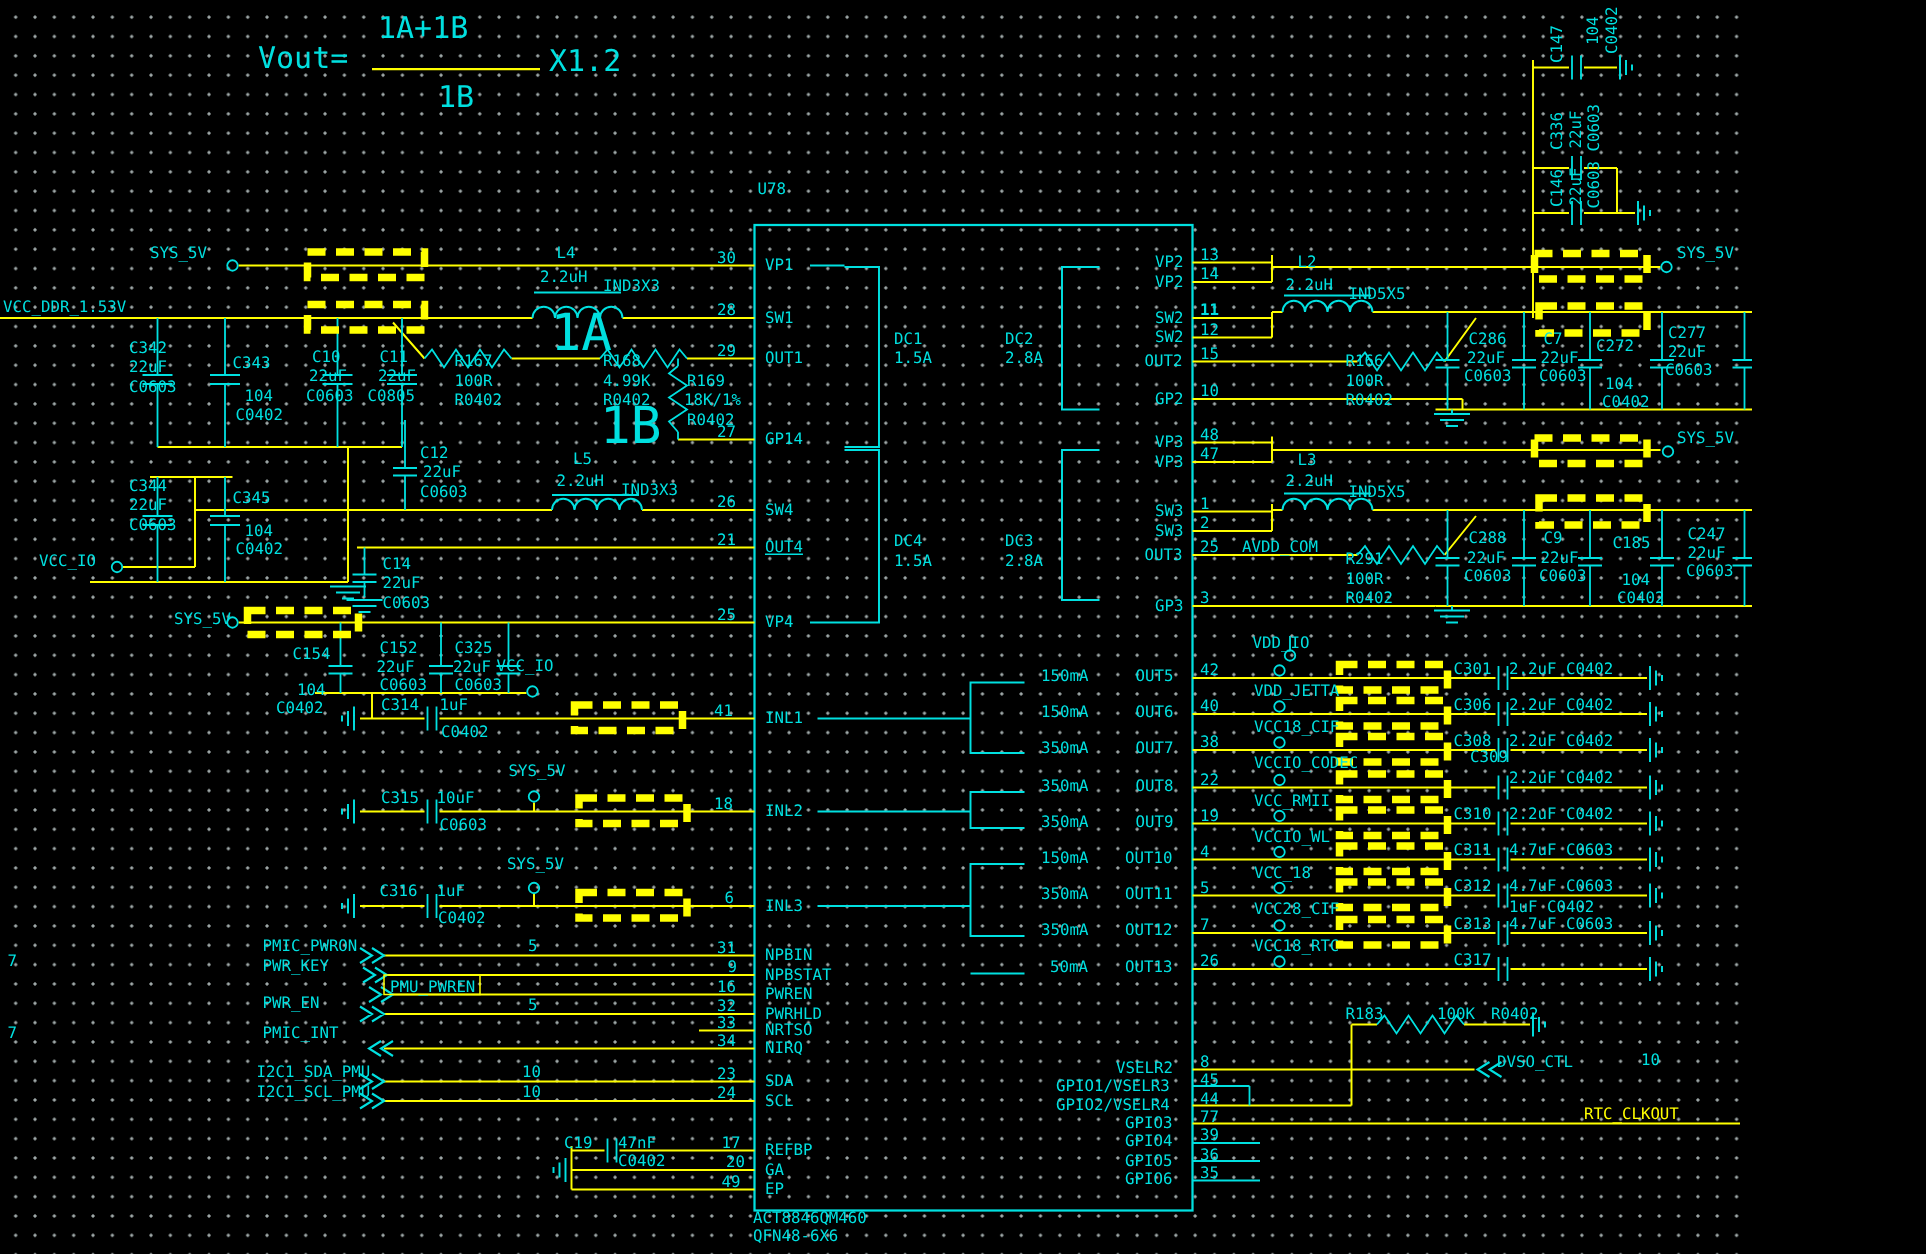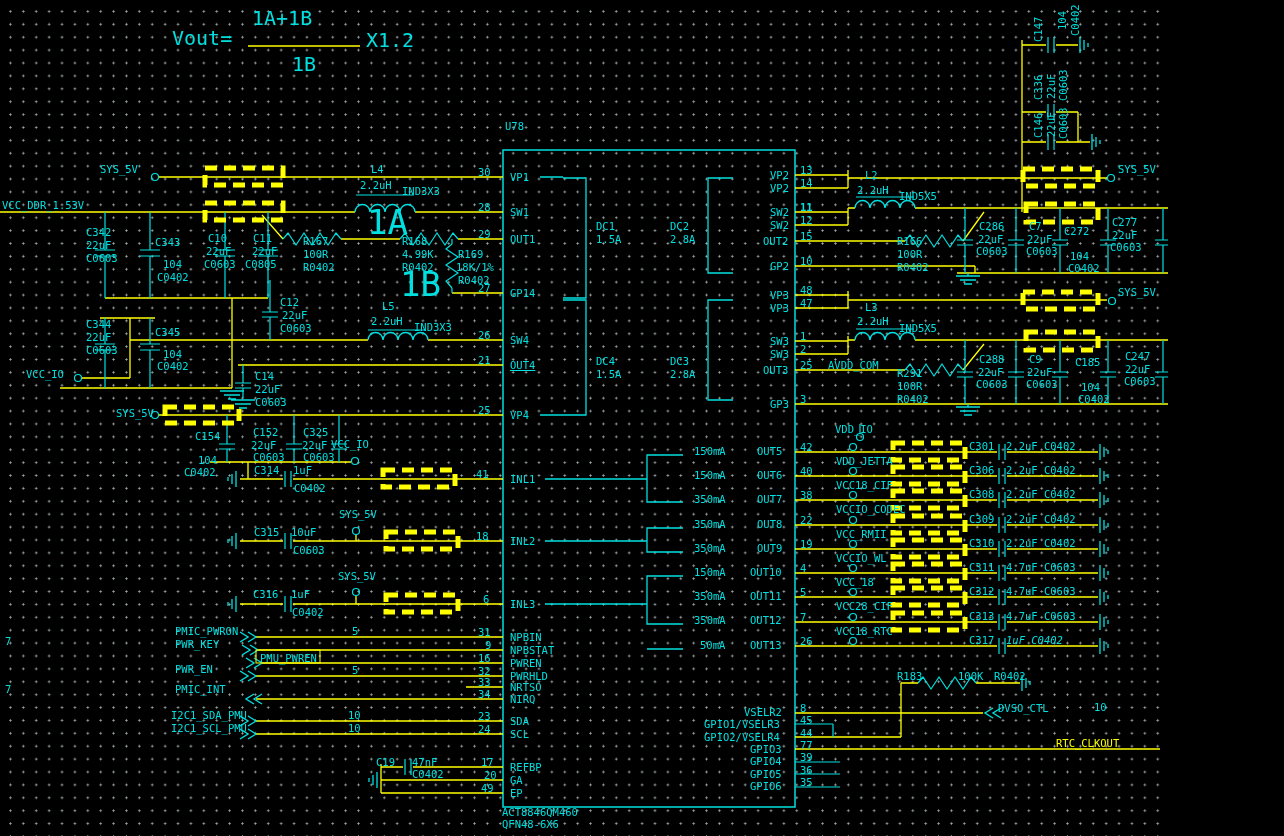--- a/index.html
+++ b/index.html
@@ -335,32 +335,32 @@
       <span class="lbl" style="left: 1124px; top: 375px;">C0603</span>
       <span class="lbl" style="left: 1176px; top: 354px;">C248</span>
       <span class="lbl" style="left: 1180px; top: 379px;">104</span>
       <span class="lbl" style="left: 1177px; top: 391px;">C0402</span>
       <span class="lbl" style="left: 969px; top: 440px;">C301</span>
       <span class="lbl" style="left: 1006px; top: 440px;">2.2uF C0402</span>
       <span class="lbl" style="left: 969px; top: 464px;">C306</span>
       <span class="lbl" style="left: 1006px; top: 464px;">2.2uF C0402</span>
       <span class="lbl" style="left: 969px; top: 488px;">C308</span>
       <span class="lbl" style="left: 1006px; top: 488px;">2.2uF C0402</span>
-      <span class="lbl" style="left: 969px; top: 513px;">C309</span>
+      <span class="lbl" style="left: 969px; top: 499px; padding-left: 11px;">C309</span>
       <span class="lbl" style="left: 1006px; top: 513px;">2.2uF C0402</span>
       <span class="lbl" style="left: 969px; top: 537px;">C310</span>
       <span class="lbl" style="left: 1006px; top: 537px;">2.2uF C0402</span>
       <span class="lbl" style="left: 969px; top: 561px;">C311</span>
       <span class="lbl" style="left: 1006px; top: 561px;">4.7uF C0603</span>
       <span class="lbl" style="left: 969px; top: 585px;">C312</span>
       <span class="lbl" style="left: 1006px; top: 585px;">4.7uF C0603</span>
       <span class="lbl" style="left: 969px; top: 610px;">C313</span>
       <span class="lbl" style="left: 1006px; top: 610px;">4.7uF C0603</span>
       <span class="lbl" style="left: 969px; top: 634px;">C317</span>
-      <span class="lbl" style="left: 1006px; top: 634px; font-style: italic;">1uF C0402</span>
+      <span class="lbl" style="left: 1006px; top: 599px;">1uF C0402</span>
       <span class="lbl" style="left: 836px; top: 455px;">VDD_JETTA</span>
       <span class="lbl" style="left: 836px; top: 479px;">VCC18_CIF</span>
       <span class="lbl" style="left: 836px; top: 503px;">VCCIO_CODEC</span>
       <span class="lbl" style="left: 836px; top: 528px;">VCC_RMII</span>
       <span class="lbl" style="left: 836px; top: 552px;">VCCIO_WL</span>
       <span class="lbl" style="left: 836px; top: 576px;">VCC_18</span>
       <span class="lbl" style="left: 836px; top: 600px;">VCC28_CIF</span>
       <span class="lbl" style="left: 836px; top: 625px;">VCC18_RTC</span>
       <span class="lbl" style="left: 505px; top: 120px;">U78</span>
       <span class="lbl" style="left: 502px; top: 806px;">ACT8846QM460</span>

